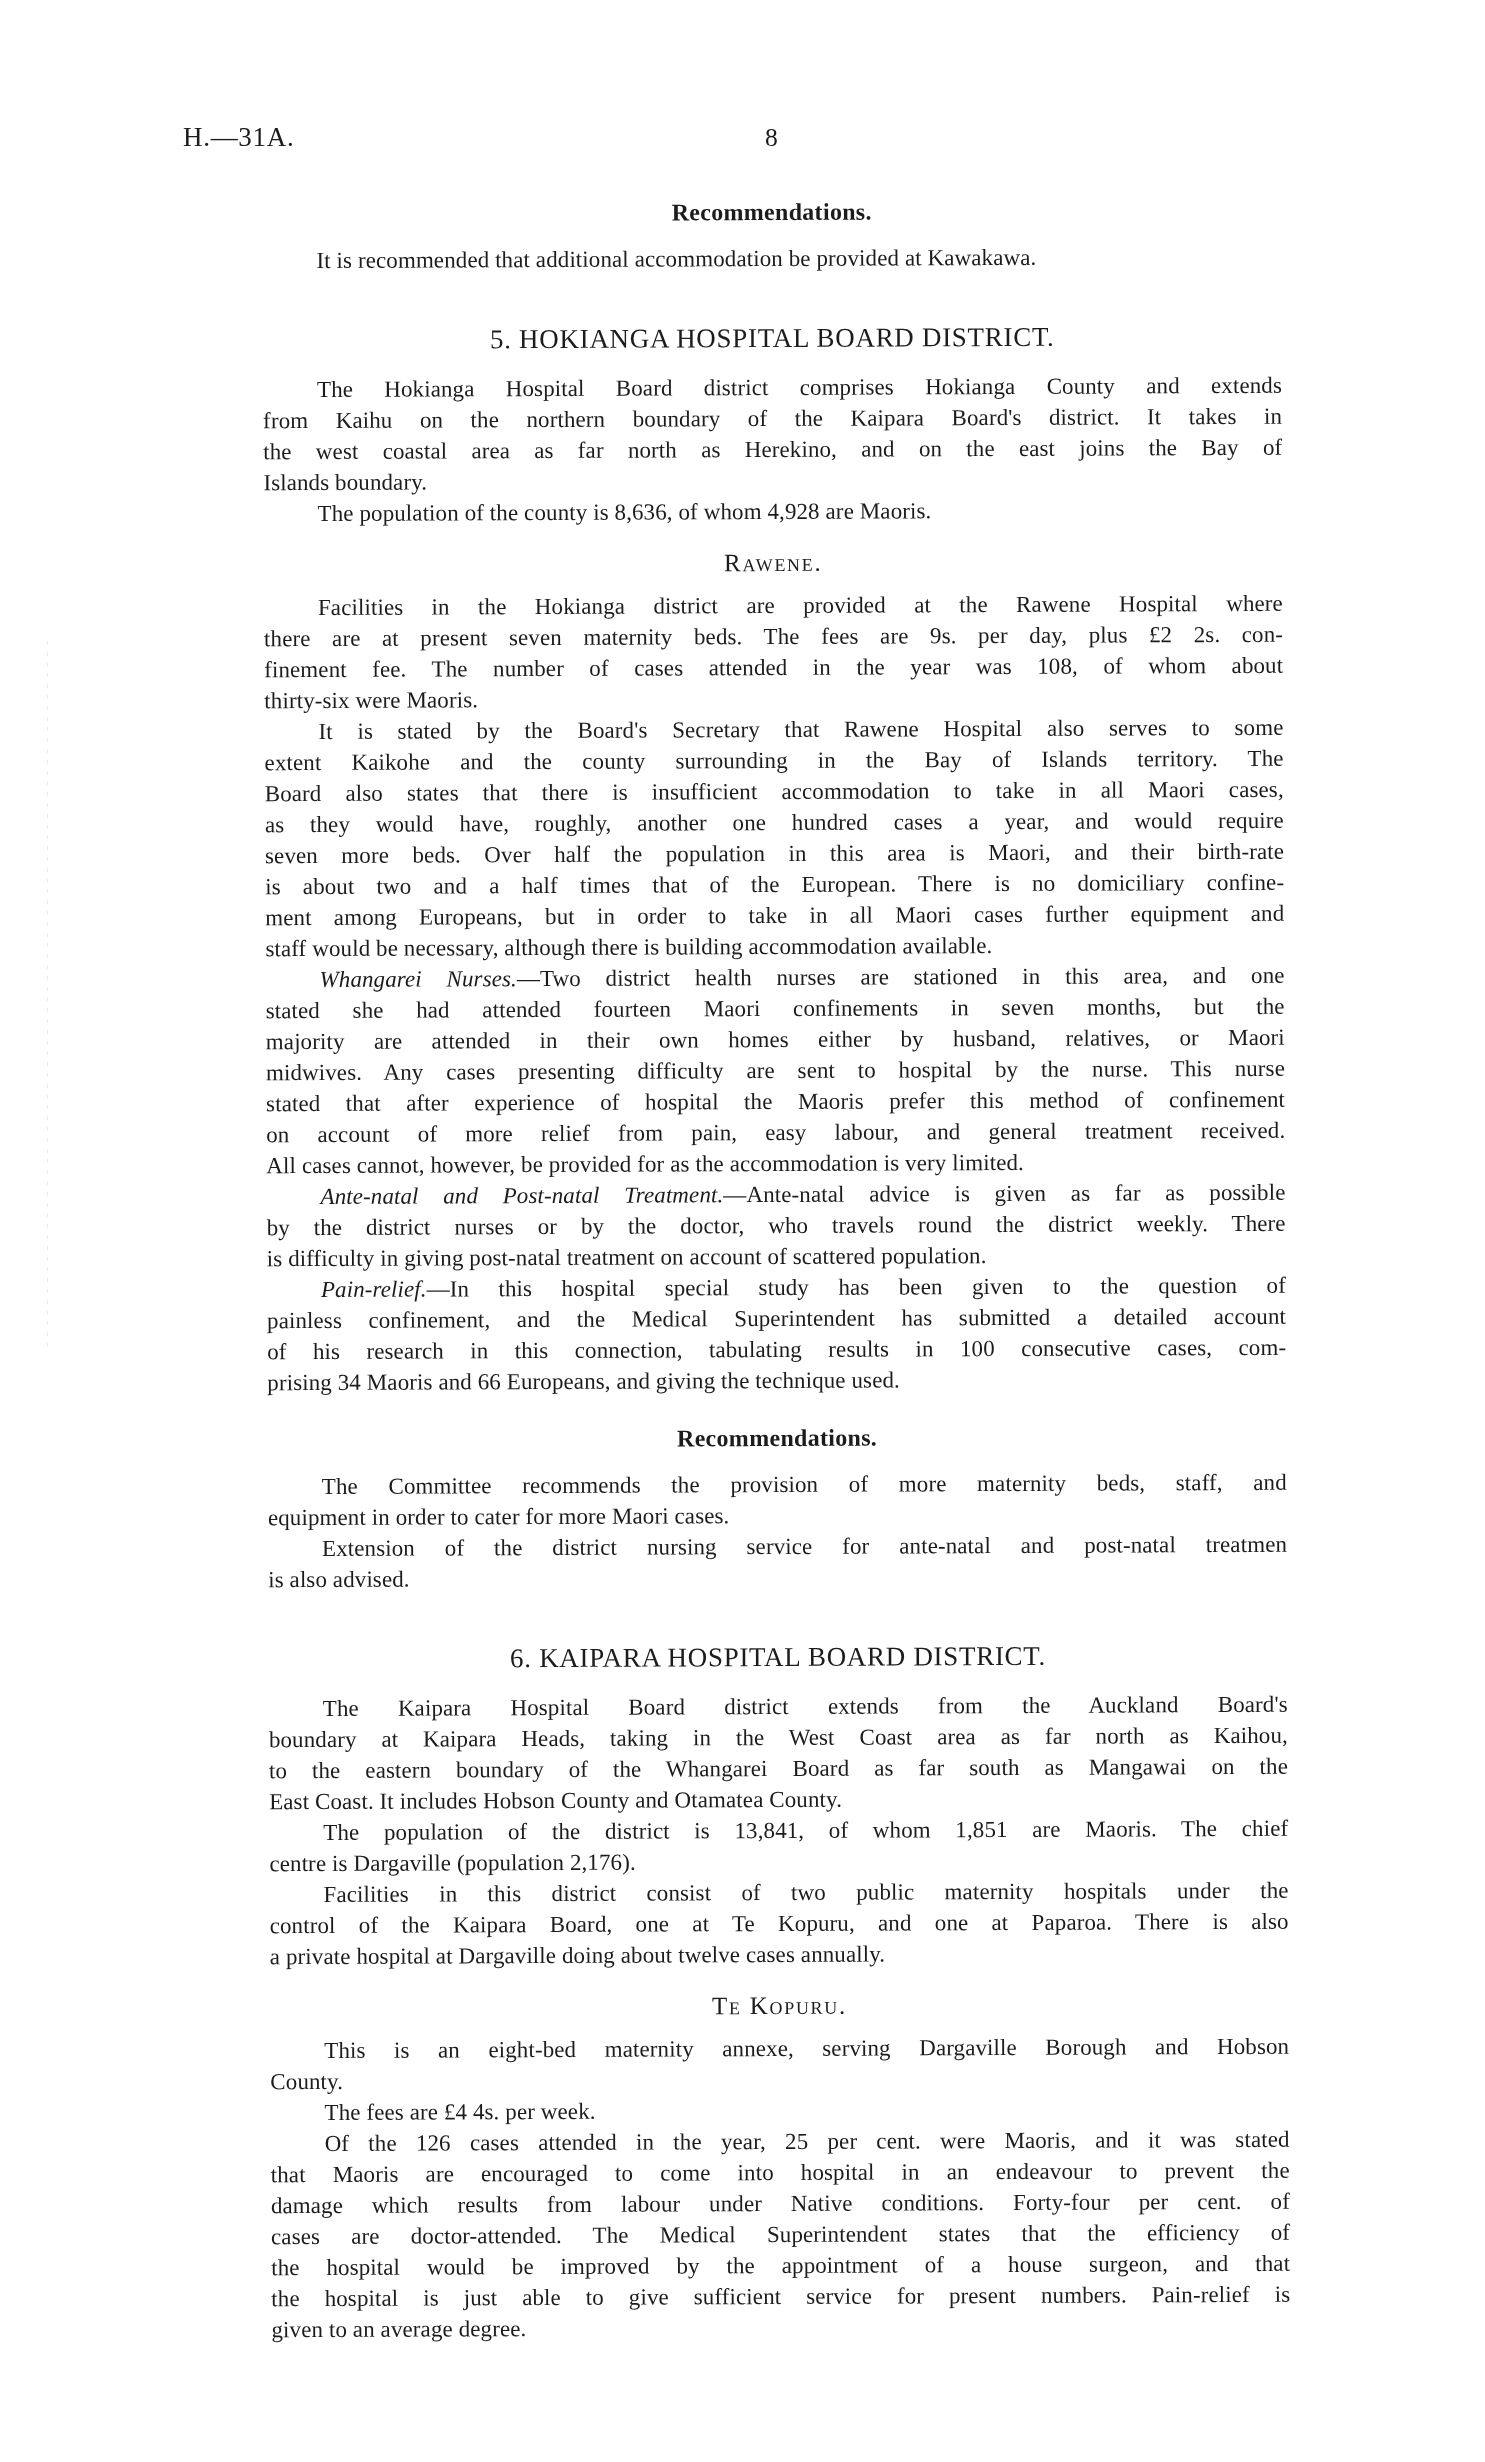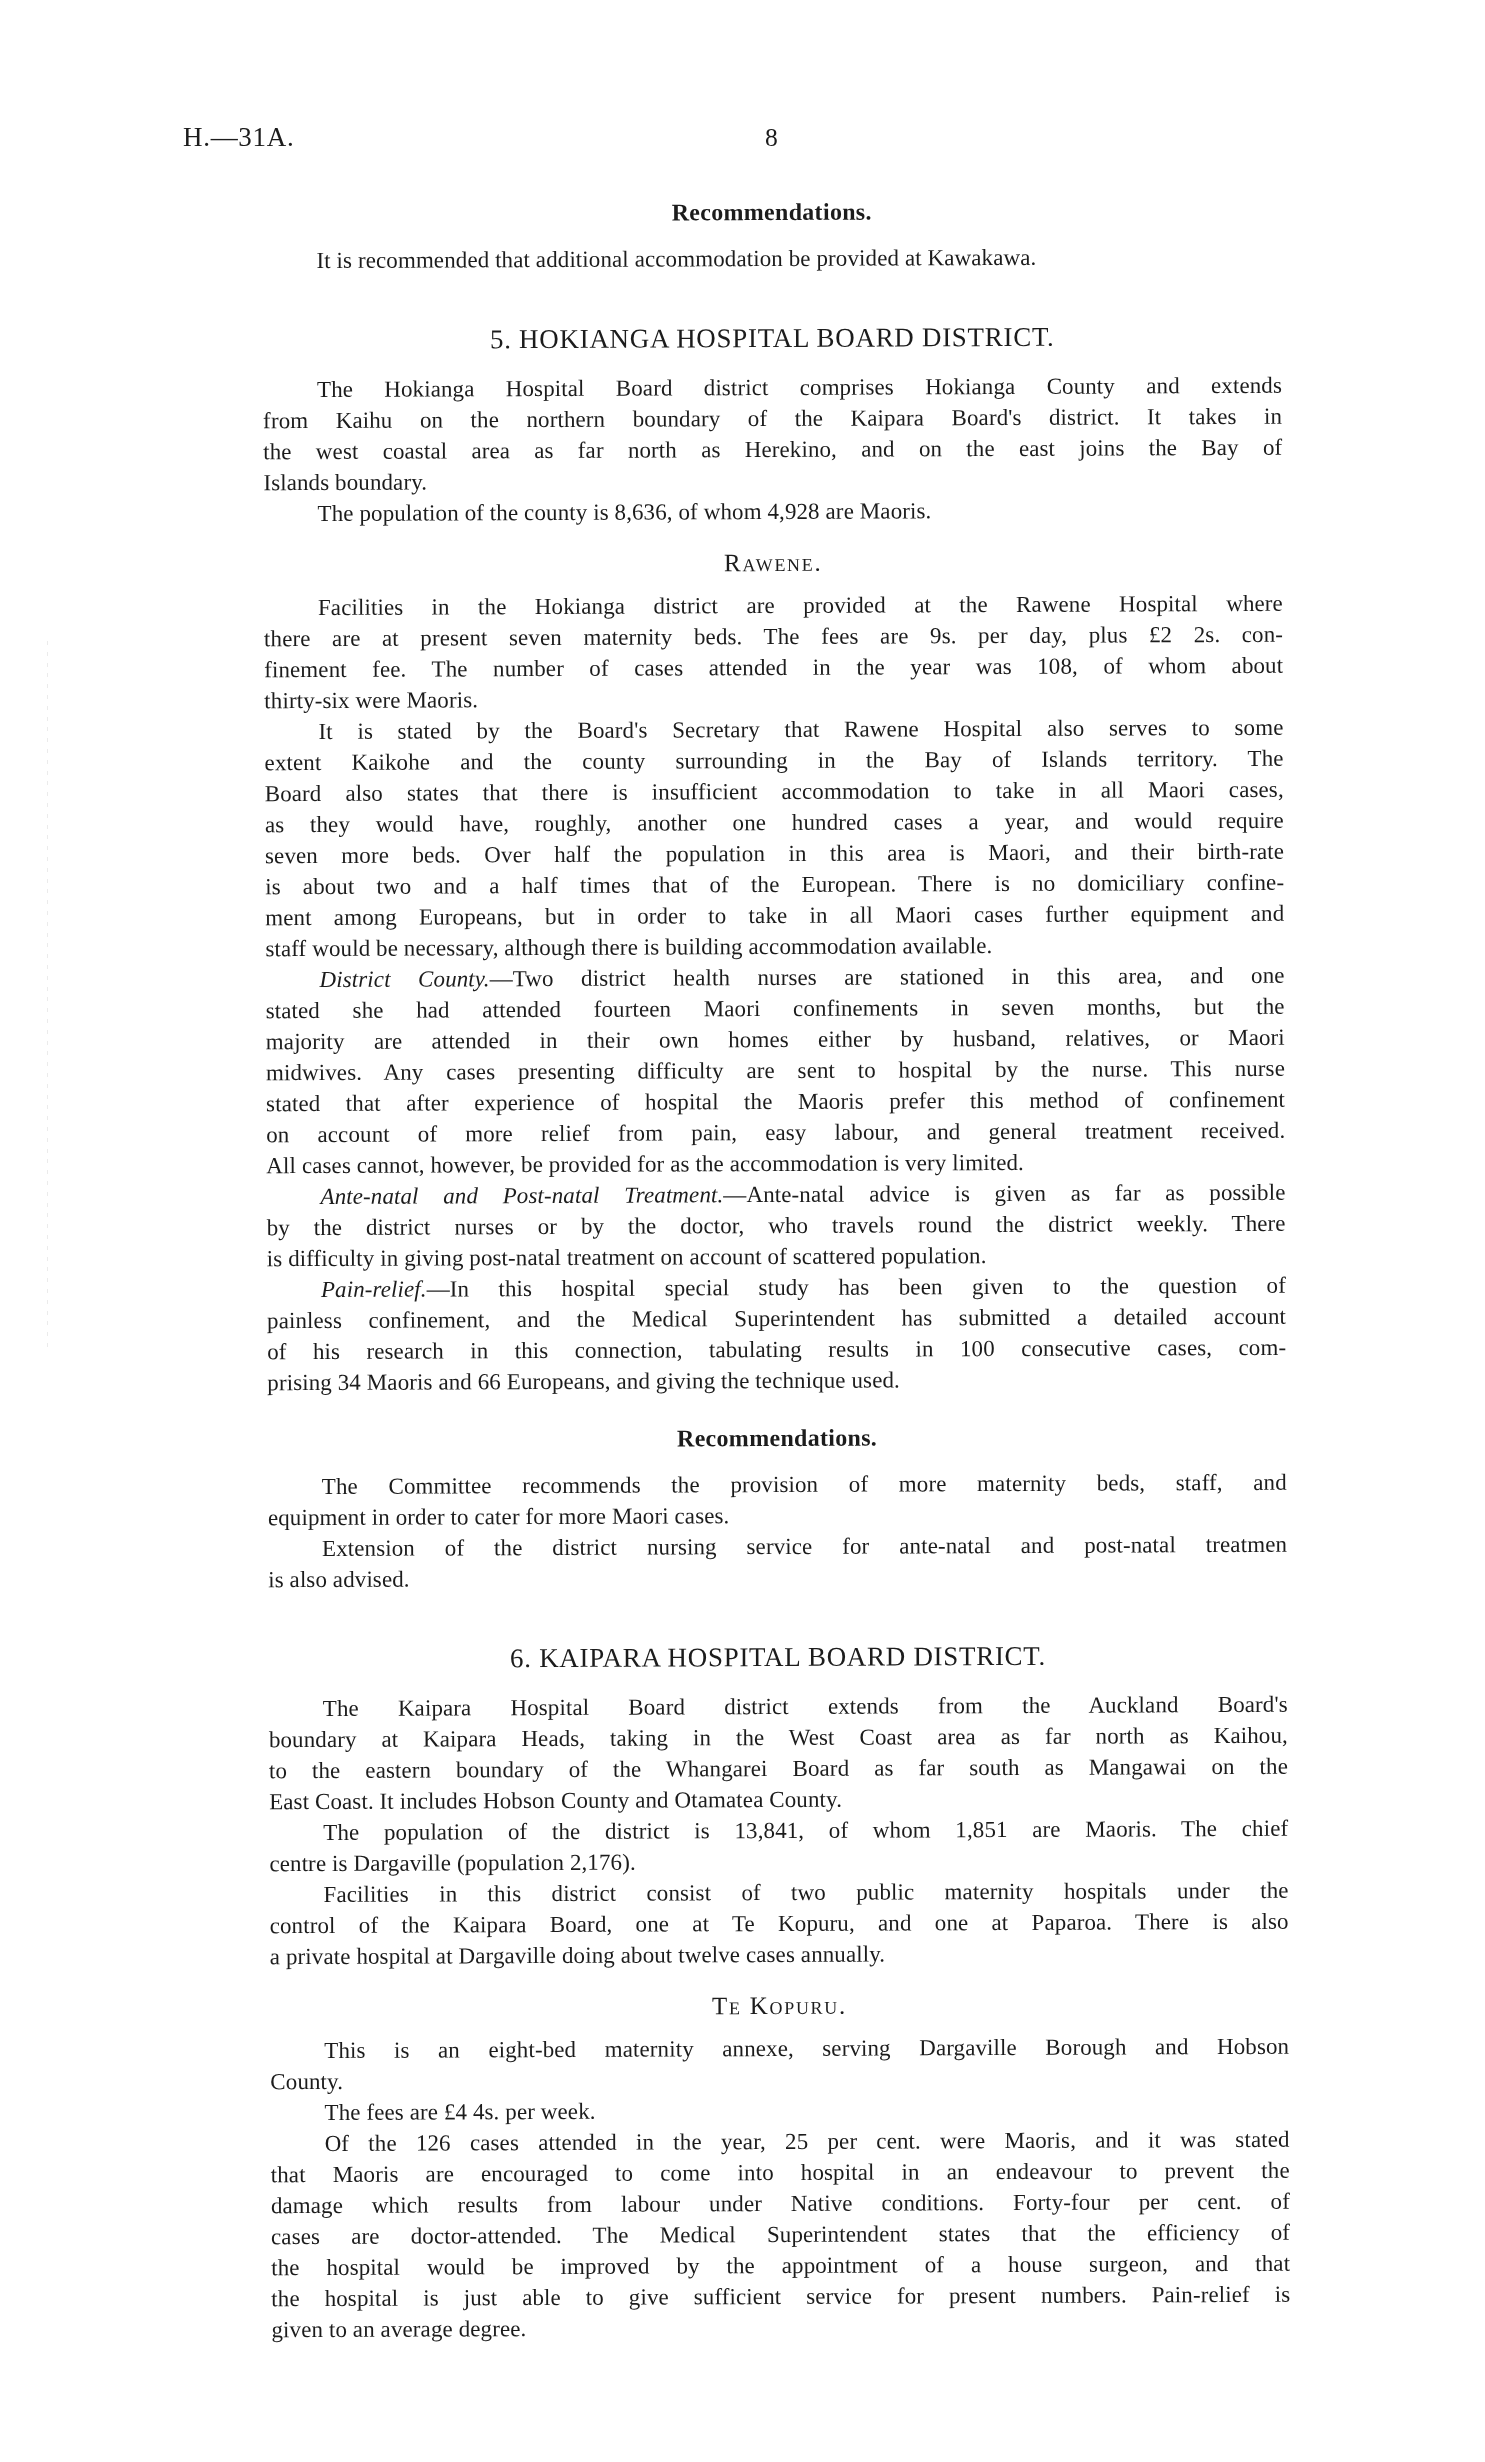--- a/index.html
+++ b/index.html
@@ -125,21 +125,21 @@
         <div class="line first">It is stated by the Board's Secretary that Rawene Hospital also serves to some</div>
         <div class="line">extent Kaikohe and the county surrounding in the Bay of Islands territory. The</div>
         <div class="line">Board also states that there is insufficient accommodation to take in all Maori cases,</div>
         <div class="line">as they would have, roughly, another one hundred cases a year, and would require</div>
         <div class="line">seven more beds. Over half the population in this area is Maori, and their birth-rate</div>
         <div class="line">is about two and a half times that of the European. There is no domiciliary confine-</div>
         <div class="line">ment among Europeans, but in order to take in all Maori cases further equipment and</div>
         <div class="line last">staff would be necessary, although there is building accommodation available.</div>
       </div>
       <div class="para">
-        <div class="line first"><i>District County.</i>—Two district health nurses are stationed in this area, and one</div>
+        <div class="line first"><i>Whangarei Nurses.</i>—Two district health nurses are stationed in this area, and one</div>
         <div class="line">stated she had attended fourteen Maori confinements in seven months, but the</div>
         <div class="line">majority are attended in their own homes either by husband, relatives, or Maori</div>
         <div class="line">midwives. Any cases presenting difficulty are sent to hospital by the nurse. This nurse</div>
         <div class="line">stated that after experience of hospital the Maoris prefer this method of confinement</div>
         <div class="line">on account of more relief from pain, easy labour, and general treatment received.</div>
         <div class="line last">All cases cannot, however, be provided for as the accommodation is very limited.</div>
       </div>
       <div class="para">
         <div class="line first"><i>Ante-natal and Post-natal Treatment.</i>—Ante-natal advice is given as far as possible</div>
         <div class="line">by the district nurses or by the doctor, who travels round the district weekly. There</div>

